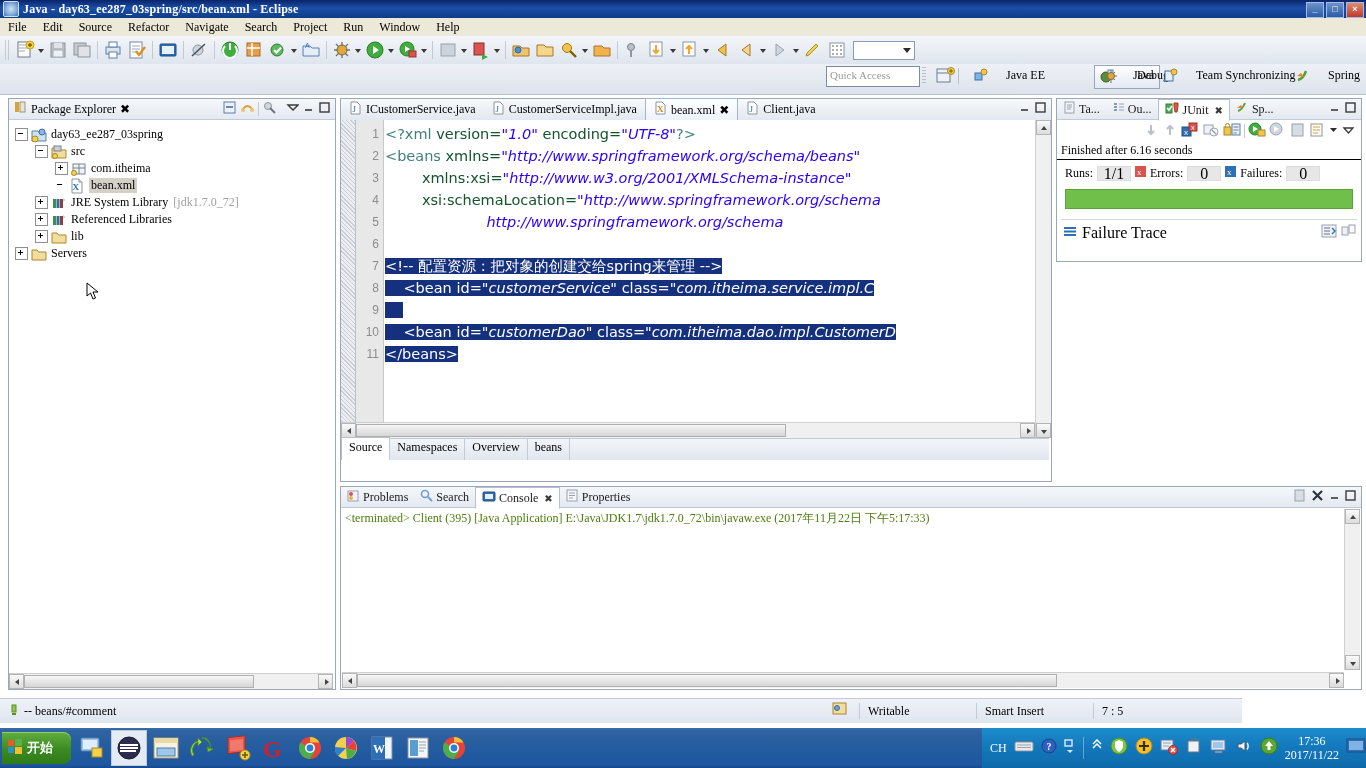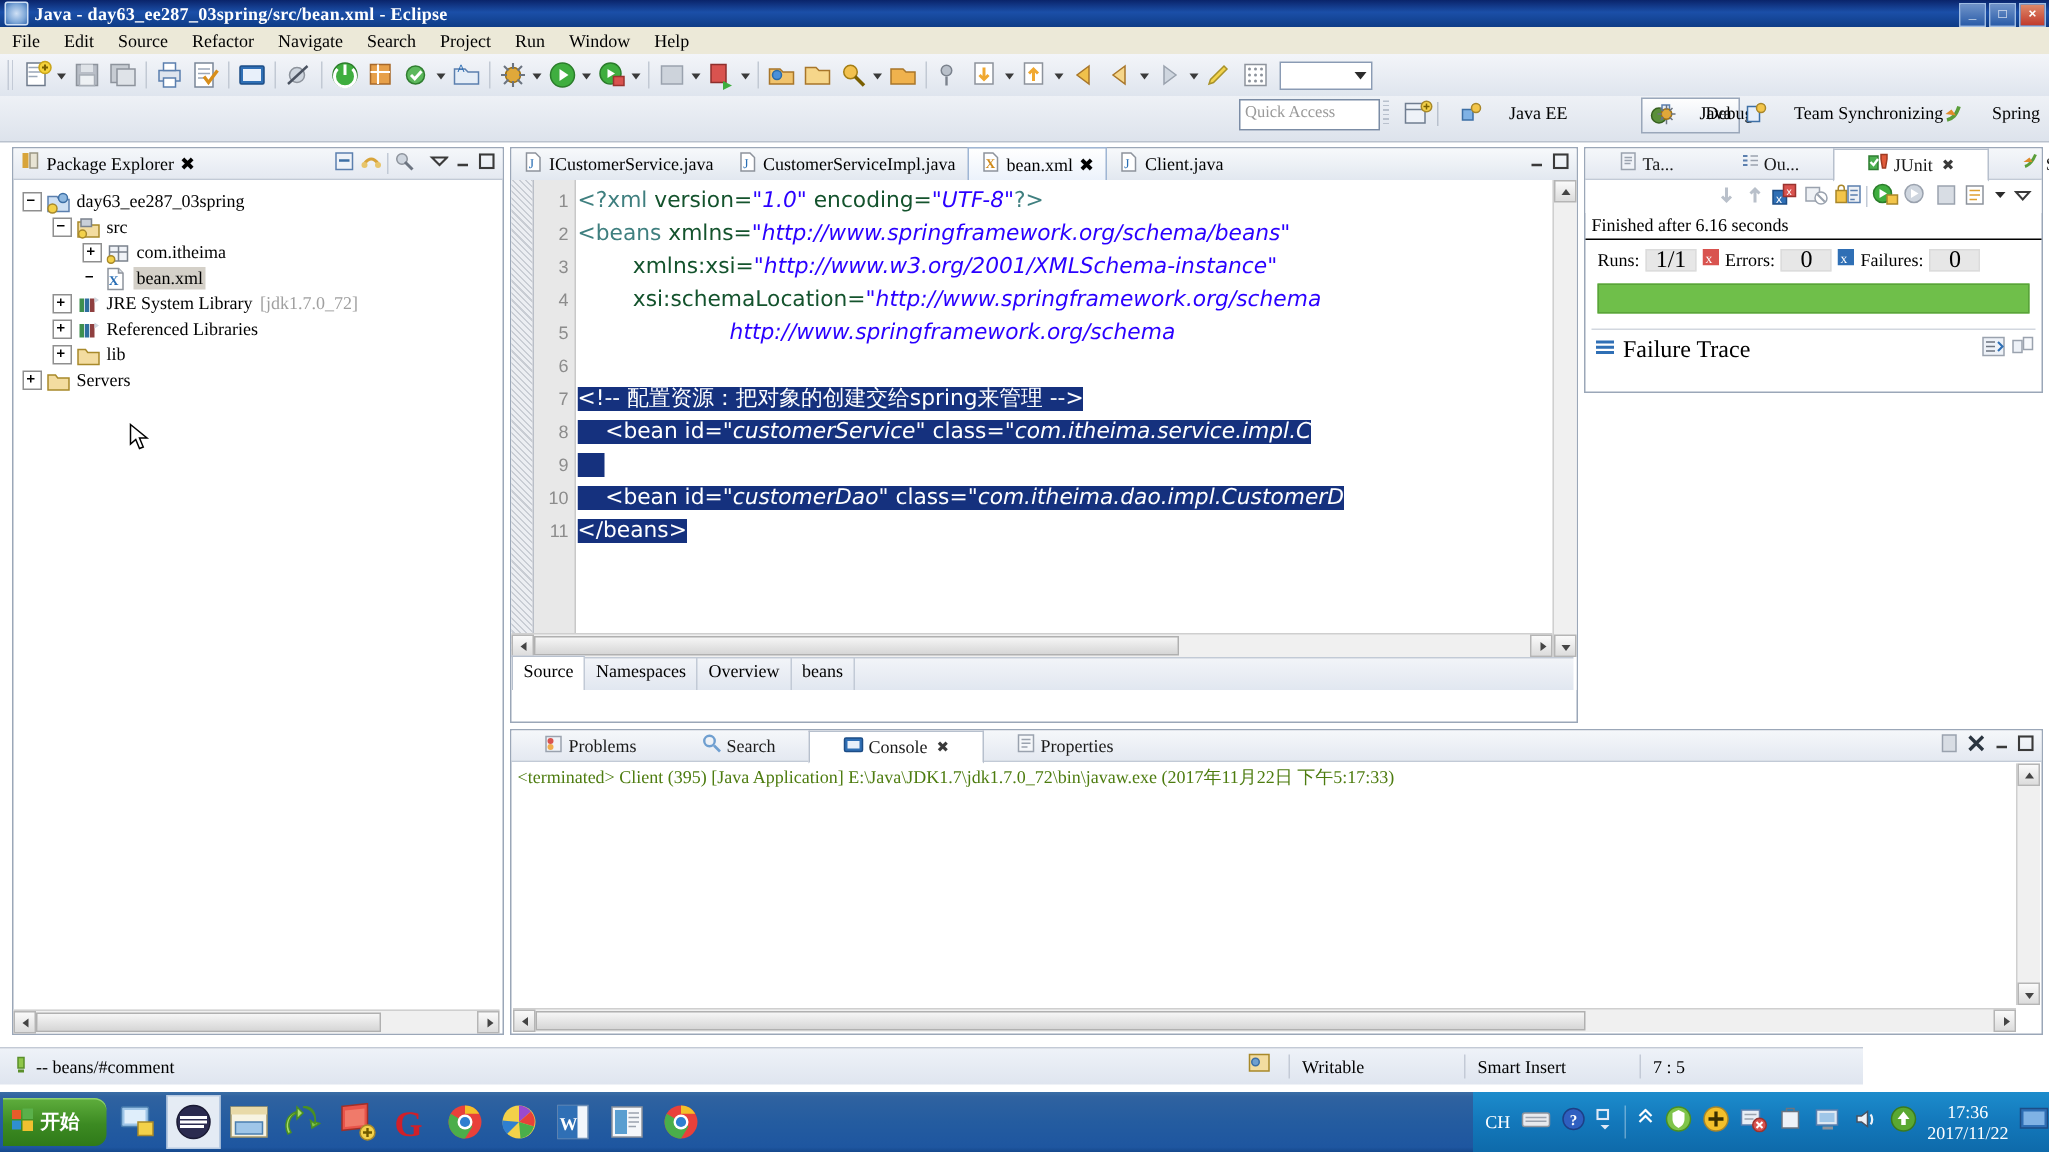--- a/index.html
+++ b/index.html
@@ -66,21 +66,21 @@
   .psp-open{position:absolute;left:934px;top:66px;width:22px;height:20px;}
   .psp-sep{position:absolute;left:958px;top:68px;width:1px;height:16px;background:#b9c1cd;}
   .pitem{display:flex;align-items:flex-start;gap:18px;padding:2px 5px;height:18px;}
   .pitem.active{border:1px solid #9aa7ba;background:linear-gradient(to bottom,#fefefe,#e3e9f2);}
 
   
   .panel{position:absolute;background:#fff;border:1px solid #9ba7b8;}
   .ptabbar{height:20px;background:linear-gradient(to bottom,#f5f7fa,#e4e9f1);
     border-bottom:1px solid #c2cad6;display:flex;align-items:center;
     font-family:"Liberation Serif",serif;font-size:12px;}
-  .ptab{display:flex;align-items:center;gap:3px;padding:1px 22px;height:18px;color:#1a1a1a;}
+  .ptab{display:flex;align-items:center;gap:3px;padding:1px 6px;height:18px;color:#1a1a1a;}
   .ptab.active{background:#fff;border:1px solid #b7c0cd;border-bottom:1px solid #fff;
     position:relative;top:1px;}
   .ptab .x{font-size:10px;color:#3a3a3a;margin-left:3px;}
   .ptools{margin-left:auto;display:flex;align-items:center;gap:3px;padding-right:4px;}
 
   
   #pkg{left:8px;top:98px;width:326px;height:590px;}
   .pkg-title{display:flex;align-items:center;gap:4px;padding-left:4px;height:20px;
     font-family:"Liberation Serif",serif;font-size:12px;}
   .tree{padding:6px 0 0 6px;font-family:"Liberation Serif",serif;font-size:12px;color:#000;}

